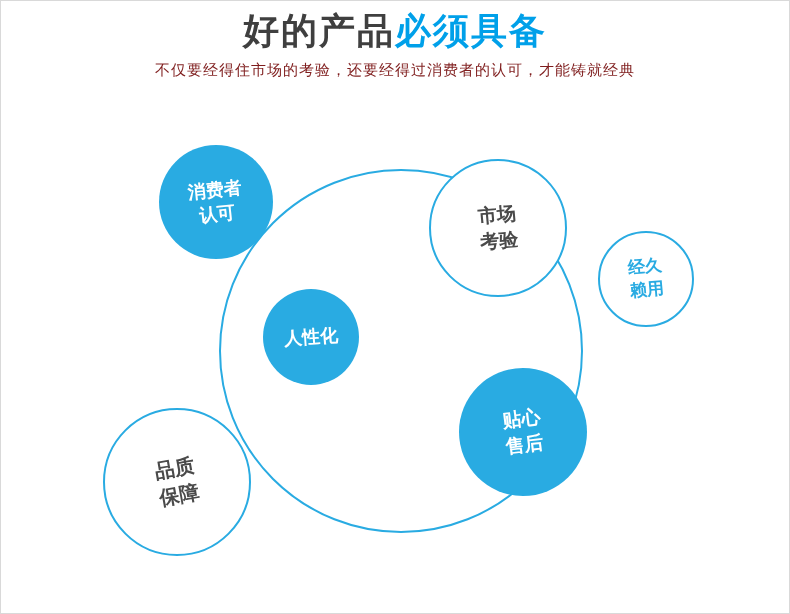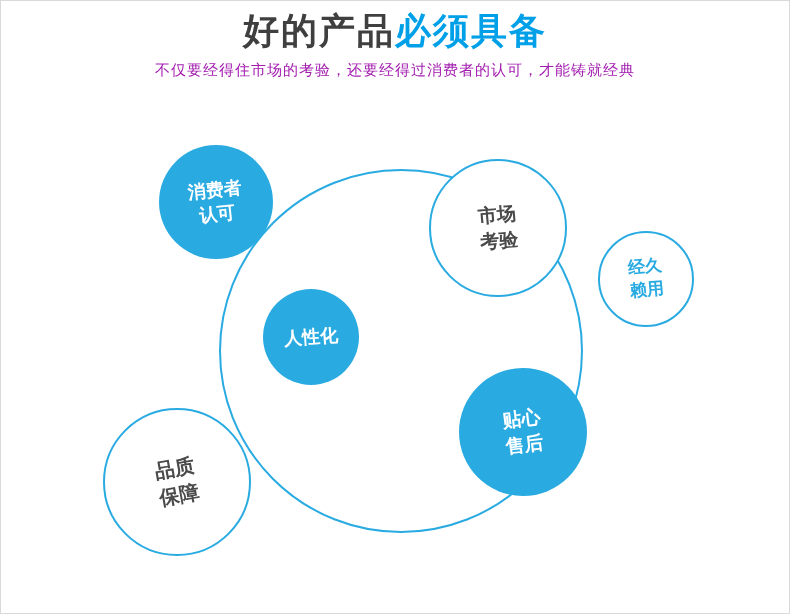--- a/index.html
+++ b/index.html
@@ -27,21 +27,21 @@
     font-size: 36px;
     font-weight: bold;
     color: #3f3f3f;
     letter-spacing: 2px;
     line-height: 1.2;
   }
   .title .accent { color: #00a0e9; }
   .subtitle {
     margin-top: 9px;
     font-size: 15px;
-    color: #a21caf;
+    color: #7f1d1d;
     letter-spacing: 1px;
   }
 
   
   .circle {
     position: absolute;
     border-radius: 50%;
     display: flex;
     align-items: center;
     justify-content: center;

